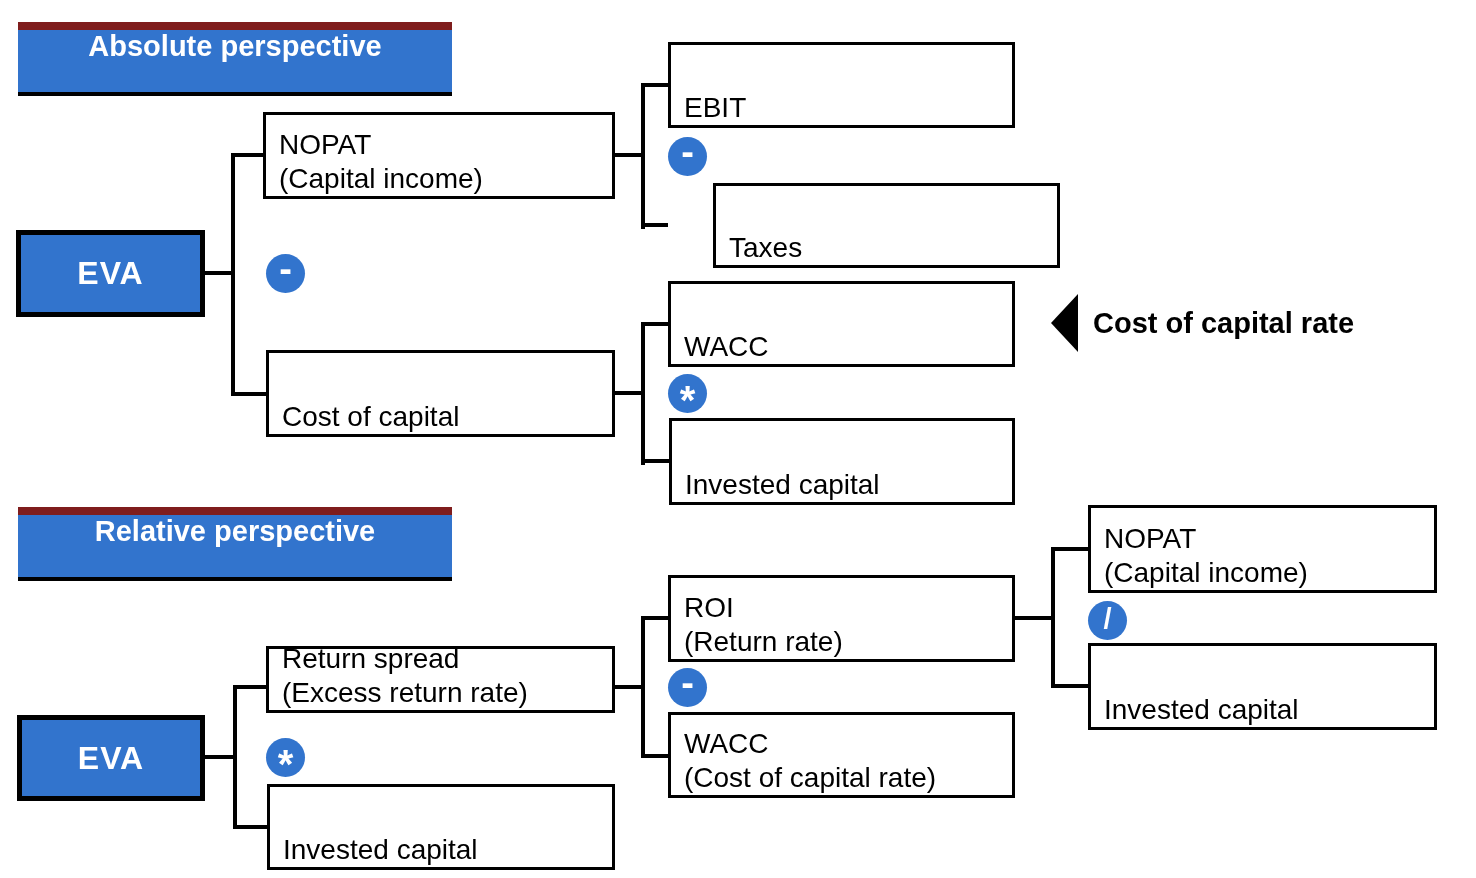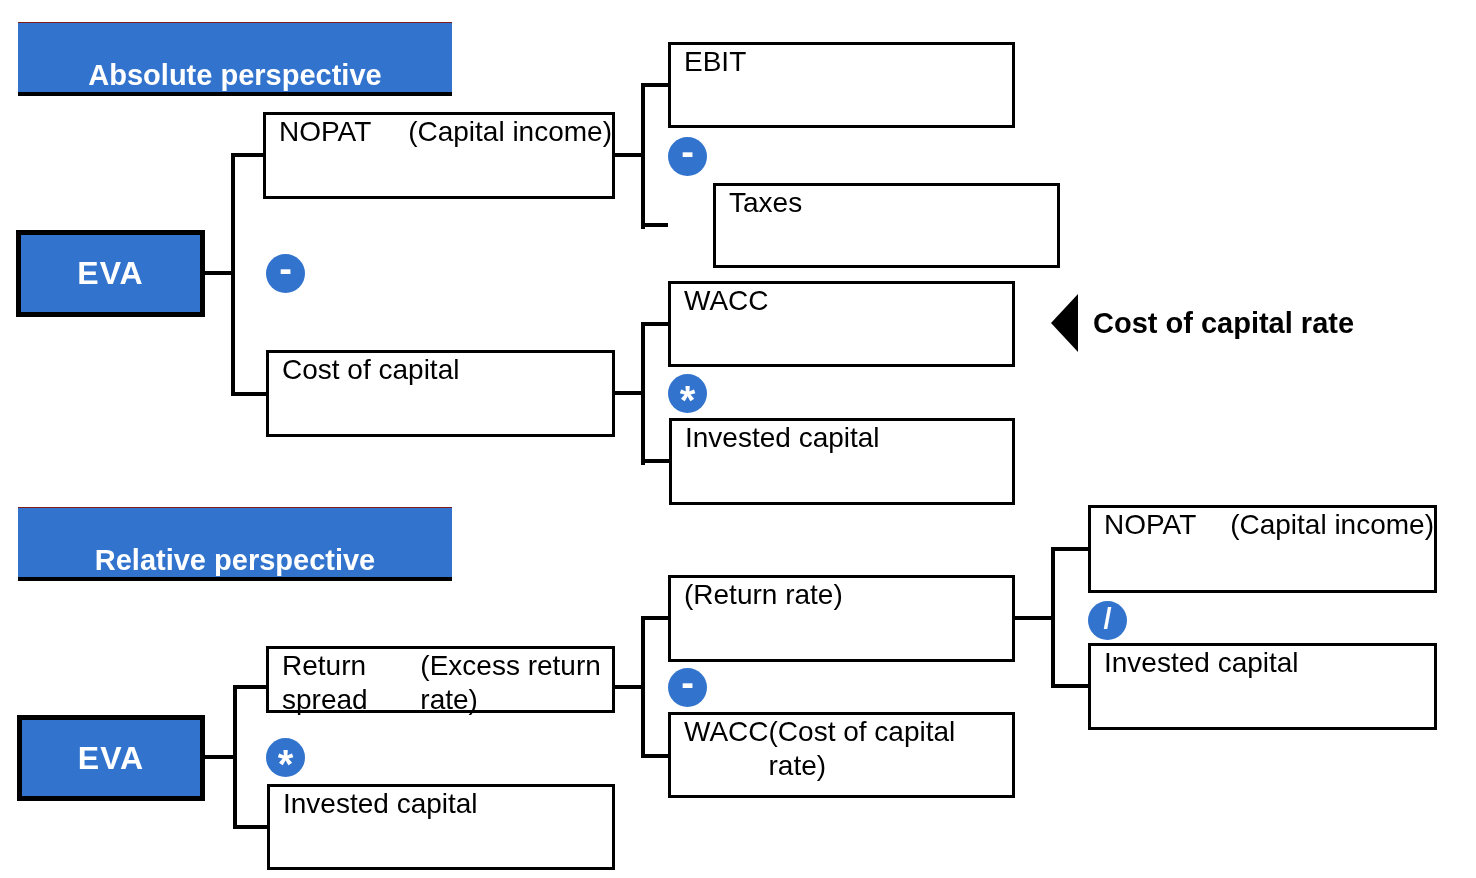--- a/index.html
+++ b/index.html
@@ -8,28 +8,28 @@
     width: 1476px;
     height: 878px;
     background: #ffffff;
     font-family: "Liberation Sans", sans-serif;
     color: #000000;
     overflow: hidden;
   }
   .hdr {
     position: absolute;
     background: #3274CD;
-    border-top: 1px solid #7f1d1d;
+    border-top: 8px solid #7f1d1d;
     border-bottom: 4px solid #000;
     box-sizing: border-box;
     color: #fff;
     font-weight: bold;
     font-size: 29px;
     display: flex;
-    align-items: flex-end;
+    align-items: flex-start;
     justify-content: center;
   }
   .eva {
     position: absolute;
     background: #3274CD;
     border: 5px solid #000;
     box-sizing: border-box;
     color: #fff;
     font-weight: bold;
     font-size: 32px;
@@ -37,21 +37,22 @@
     align-items: center;
     justify-content: center;
     letter-spacing: 1px;
   }
   .box {
     position: absolute;
     background: #ffffff;
     border: 3px solid #000;
     box-sizing: border-box;
     display: flex;
-    justify-content: space-between;
+    flex-direction: column;
+    justify-content: flex-end;
     padding-left: 13px;
     font-size: 28px;
     line-height: 34px;
   }
   .line {
     position: absolute;
     background: #000;
   }
   .op {
     position: absolute;
@@ -161,20 +162,21 @@
   <div class="box" style="left:266px; top:646px; width:349px; height:67px;">
     <div>Return spread</div>
     <div>(Excess return rate)</div>
   </div>
 
   <div class="box" style="left:267px; top:784px; width:348px; height:86px;">
     <div>Invested capital</div>
   </div>
 
   <div class="box" style="left:668px; top:575px; width:347px; height:87px;">
+    <div>ROI</div>
     <div>(Return rate)</div>
   </div>
 
   <div class="box" style="left:668px; top:712px; width:347px; height:86px;">
     <div>WACC</div>
     <div>(Cost of capital rate)</div>
   </div>
 
   <div class="box" style="left:1088px; top:505px; width:349px; height:88px;">
     <div>NOPAT</div>

